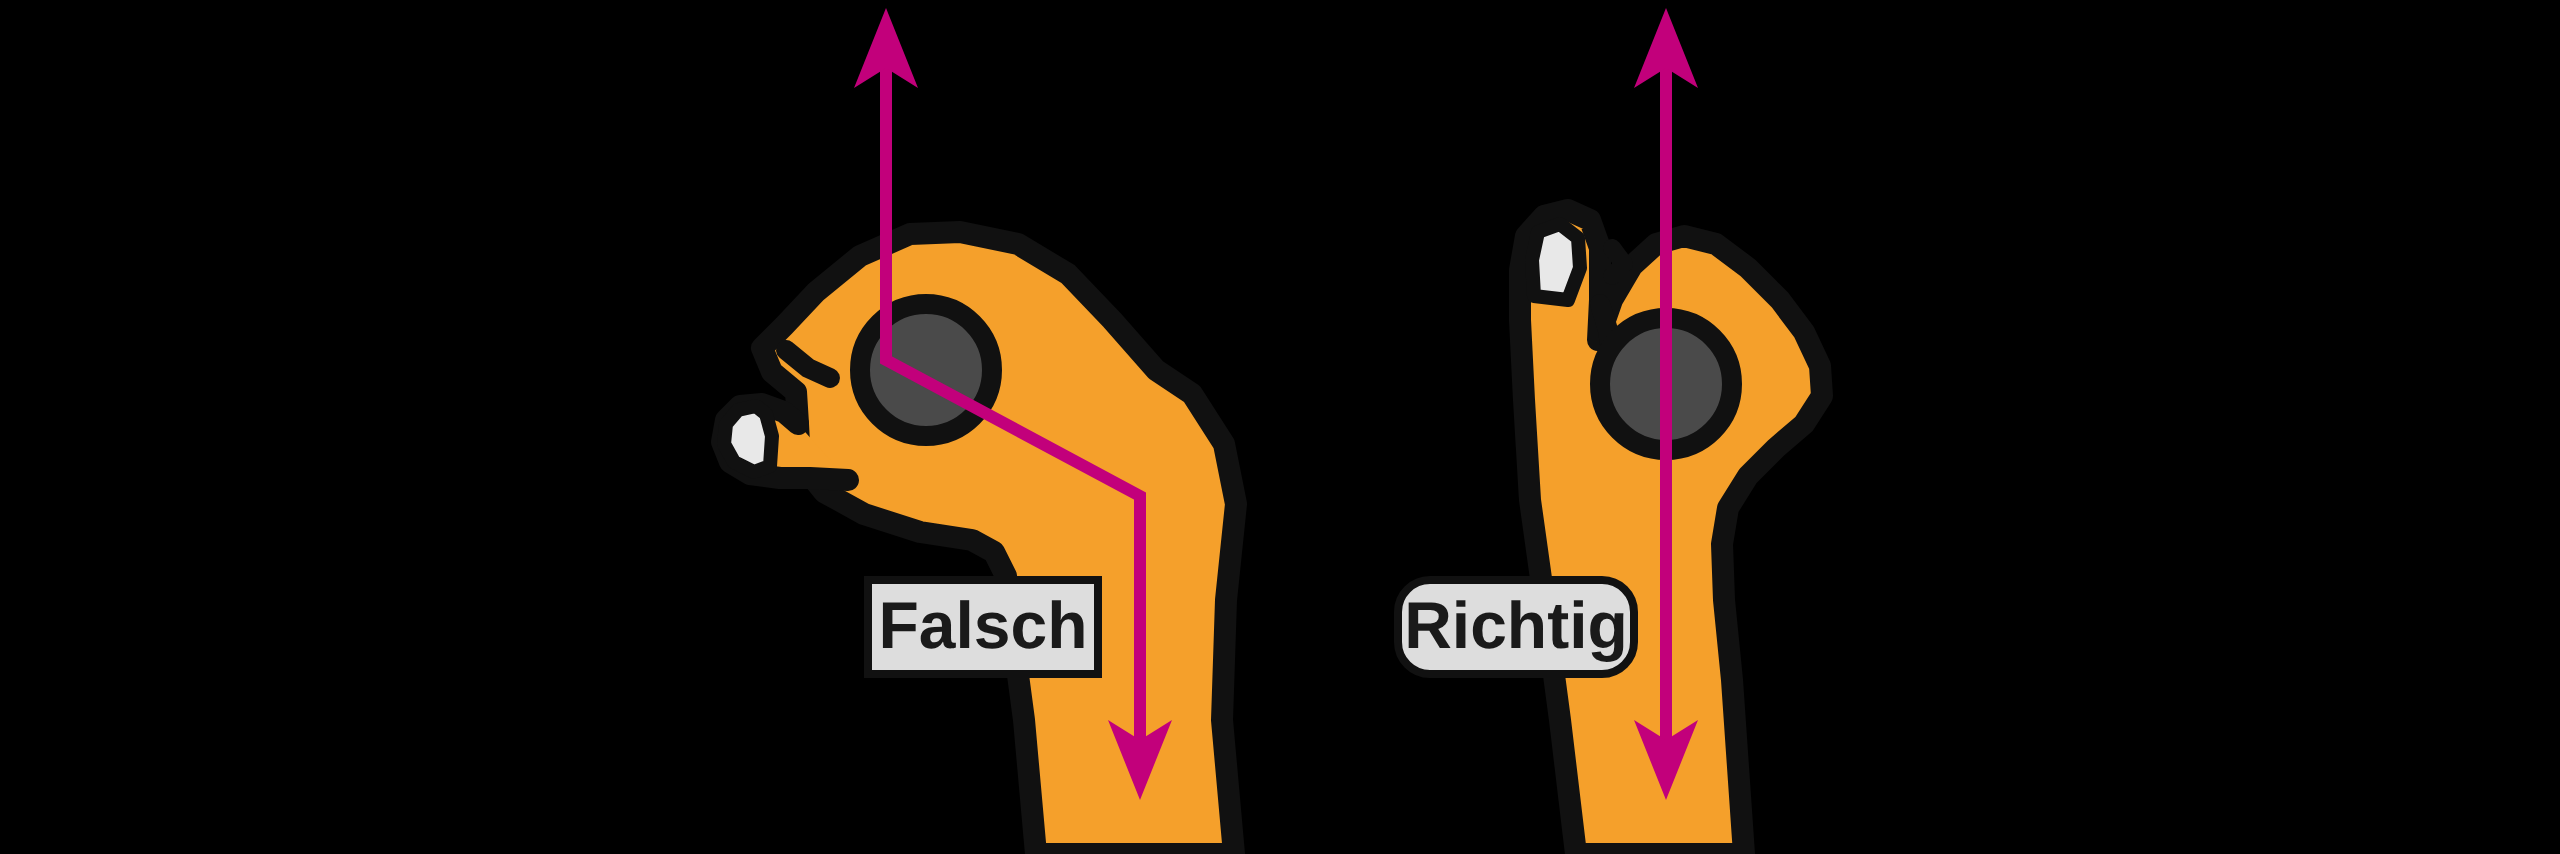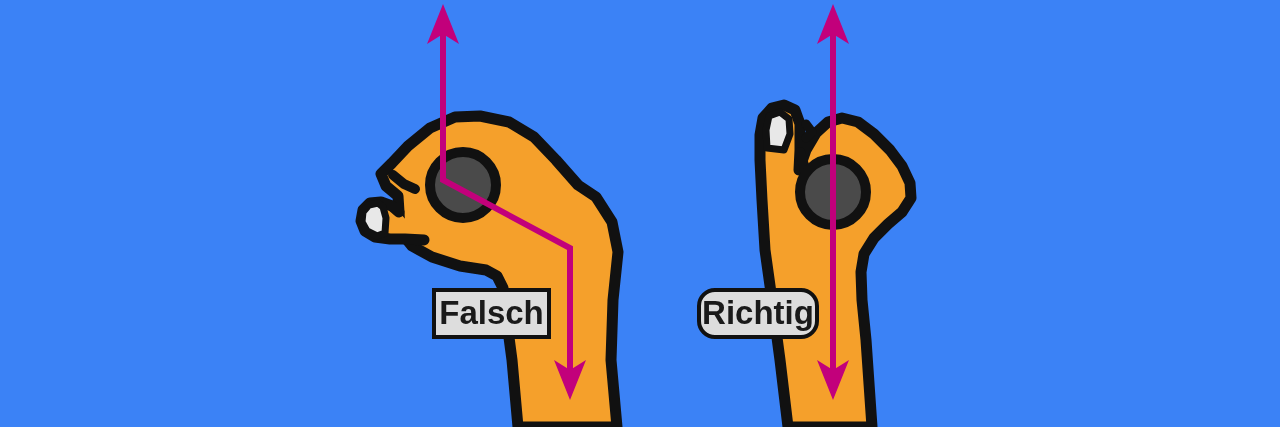--- a/index.html
+++ b/index.html
@@ -4,21 +4,21 @@
 <style>
   html, body {
     margin: 0;
     padding: 0;
     background: #ffffff;
   }
   #stage {
     position: relative;
     width: 1280px;
     height: 427px;
-    background: #3b82f6;
+    background: #000000;
     overflow: hidden;
     font-family: "Liberation Sans", sans-serif;
   }
   #stage svg.art {
     position: absolute;
     left: 0;
     top: 0;
     width: 1280px;
     height: 427px;
     display: block;

